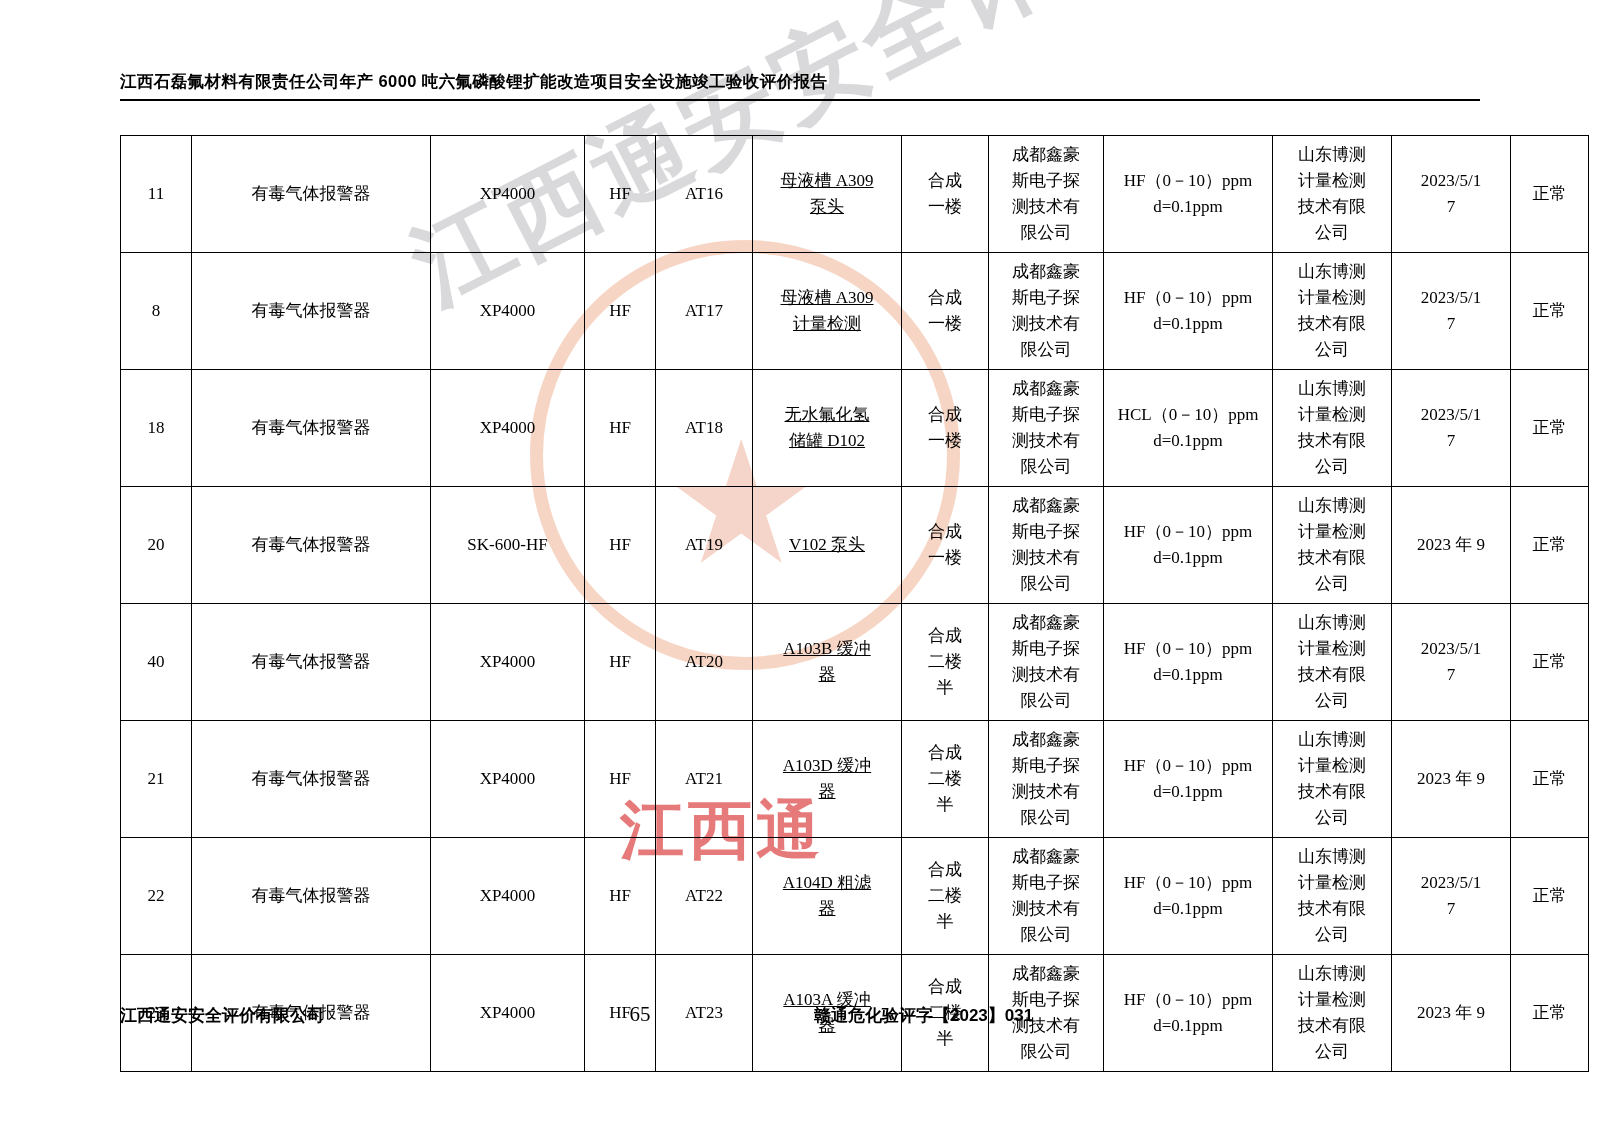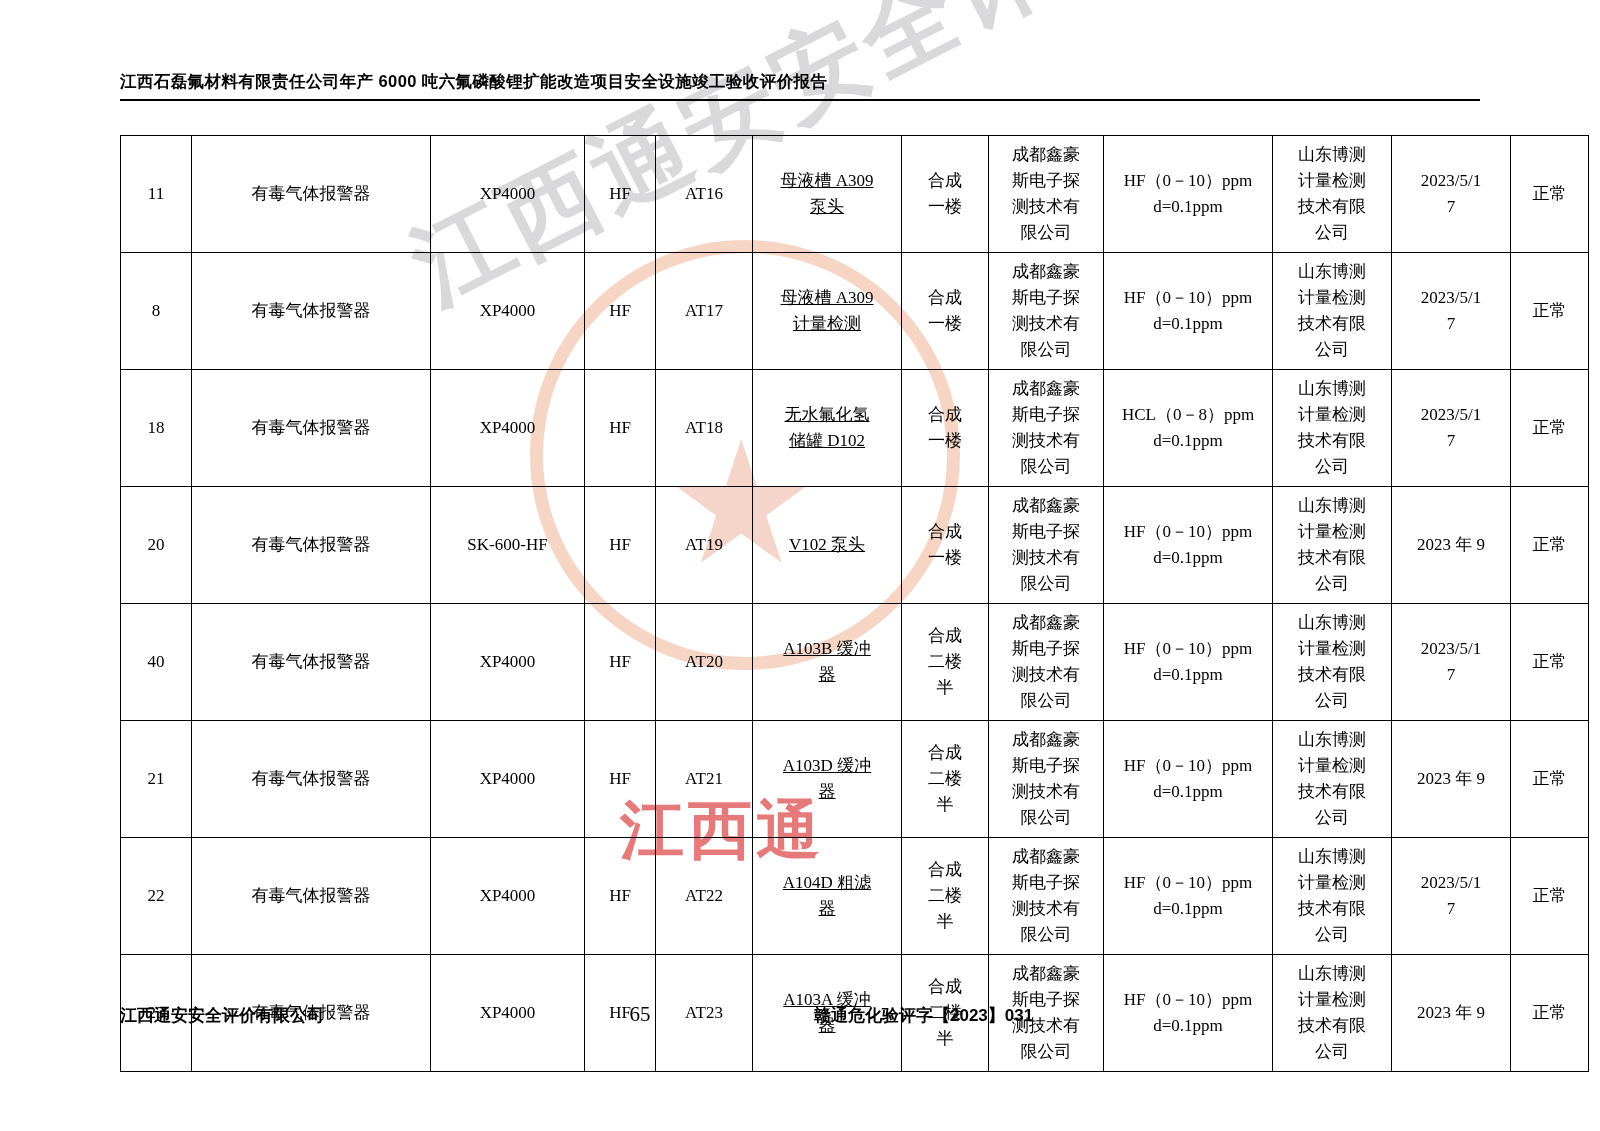--- a/index.html
+++ b/index.html
@@ -255,21 +255,21 @@
             <span>一楼</span>
             <span></span>
           </td>
         <td class="c-maker cell-lines">
             <span>成都鑫豪</span>
             <span>斯电子探</span>
             <span>测技术有</span>
             <span>限公司</span>
           </td>
         <td class="c-range cell-lines">
-            <span>HCL（0－8）ppm</span>
+            <span>HCL（0－10）ppm</span>
             <span>d=0.1ppm</span>
           </td>
         <td class="c-inst cell-lines">
             <span>山东博测</span>
             <span>计量检测</span>
             <span>技术有限</span>
             <span>公司</span>
           </td>
         <td class="c-date cell-lines">
             <span>2023/5/1</span>

